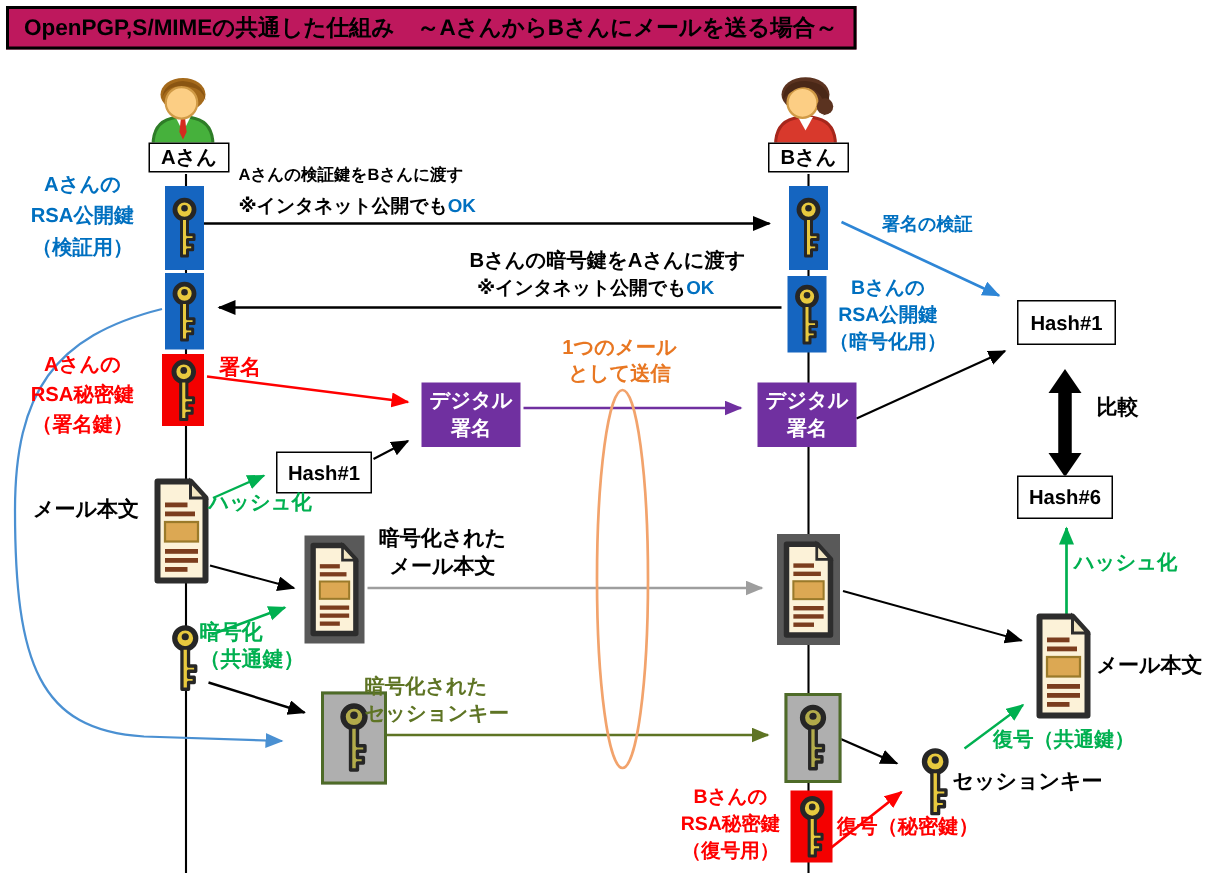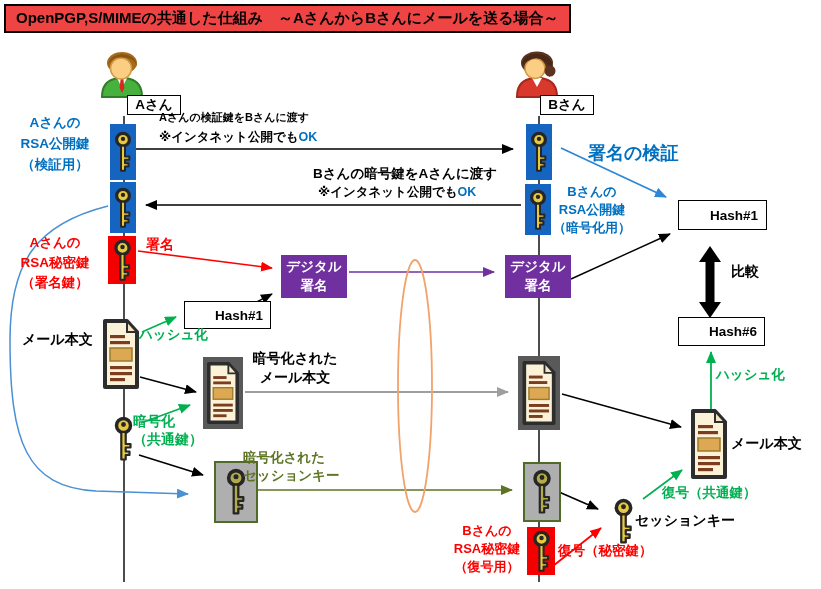--- a/index.html
+++ b/index.html
@@ -3,26 +3,26 @@
 <meta charset="utf-8">
 <style>
   html,body{margin:0;padding:0;background:#fff;}
   #stage{position:relative;width:821px;height:589px;background:#fff;overflow:hidden;
          font-family:"Liberation Sans","DejaVu Sans",sans-serif;}
   #arrows{position:absolute;left:0;top:0;z-index:1;}
   .lbl{position:absolute;font-weight:bold;white-space:pre-line;line-height:1.3;z-index:3;}
   .blue{color:#0070C0}.red{color:#FF0000}.green{color:#00B050}
   .olive{color:#5E7424}.orange{color:#E87722}.black{color:#000}
   .ctr{text-align:center}
-  #title{position:absolute;left:4px;top:4px;border:2px solid #000;background:#ef4444;
+  #title{position:absolute;left:4px;top:4px;border:2px solid #000;background:#be185d;
          padding:3px 10px;font-size:15px;font-weight:bold;z-index:4;white-space:nowrap;}
   .tag{position:absolute;background:#fff;border:1.6px solid #000;font-weight:bold;
-       font-size:13.5px;text-align:center;line-height:18px;z-index:3;margin-left:28px;}
+       font-size:13.5px;text-align:center;line-height:18px;z-index:3;}
   .box{position:absolute;background:#fff;border:1.6px solid #000;display:flex;align-items:center;
-       justify-content:center;font-weight:bold;font-size:13.5px;z-index:3;padding-left:23px;}
+       justify-content:center;font-weight:bold;font-size:13.5px;z-index:3;}
   .dsig{position:absolute;background:#7030A0;color:#fff;font-weight:bold;font-size:13.5px;
         line-height:1.35;display:flex;align-items:center;justify-content:center;
         text-align:center;white-space:pre-line;z-index:3;}
   .chip{position:absolute;display:flex;align-items:center;justify-content:center;z-index:2;}
   .kbg-blue{background:#1565C0;}
   .kbg-red{background:#F40000;}
   .kbg-enc{background:#AFAFAF;border:2px solid #4E6B28;}
   .docbg{position:absolute;background:#595959;display:flex;align-items:center;justify-content:center;z-index:2;}
   .key-gold{color:#E8C93E}
   .key-olive{color:#B2AB4A}
@@ -223,22 +223,24 @@
   <div class="lbl green" style="left:133px;top:412px;font-size:14px;line-height:18px">暗号化
 （共通鍵）</div>
   <div class="lbl olive" style="left:243px;top:449px;font-size:13.5px;line-height:18px">暗号化された
 セッションキー</div>
 
   <div class="lbl black" style="left:159px;top:110px;font-size:11px">Aさんの検証鍵をBさんに渡す</div>
   <div class="lbl black" style="left:159px;top:129px;font-size:12.5px"><span>※インタネット公開でも</span><span class="blue">OK</span></div>
   <div class="lbl black" style="left:313px;top:165px;font-size:13.5px">Bさんの暗号鍵をAさんに渡す</div>
   <div class="lbl black" style="left:318px;top:184px;font-size:12.5px"><span>※インタネット公開でも</span><span class="blue">OK</span></div>
 
-
-  <div class="lbl blue" style="left:588px;top:142px;font-size:18px">署名の検証</div>
+  <div class="lbl orange ctr" style="left:366px;top:223px;width:94px;font-size:13.5px;line-height:17px">1つのメール
+として送信</div>
+
+  <div class="lbl blue" style="left:588px;top:142px;font-size:12px">署名の検証</div>
   <div class="lbl blue ctr" style="left:544px;top:183px;width:96px;font-size:13px;line-height:18px">Bさんの
 RSA公開鍵
 （暗号化用）</div>
   <div class="lbl black" style="left:731px;top:262px;font-size:14px">比較</div>
   <div class="lbl green" style="left:716px;top:366px;font-size:13.5px">ハッシュ化</div>
   <div class="lbl black" style="left:731px;top:434px;font-size:14px">メール本文</div>
   <div class="lbl green" style="left:662px;top:484px;font-size:13.5px">復号（共通鍵）</div>
   <div class="lbl black" style="left:635px;top:511px;font-size:14px">セッションキー</div>
   <div class="lbl red" style="left:558px;top:542px;font-size:13.5px">復号（秘密鍵）</div>
   <div class="lbl red ctr" style="left:436px;top:522px;width:102px;font-size:13px;line-height:18px">Bさんの

